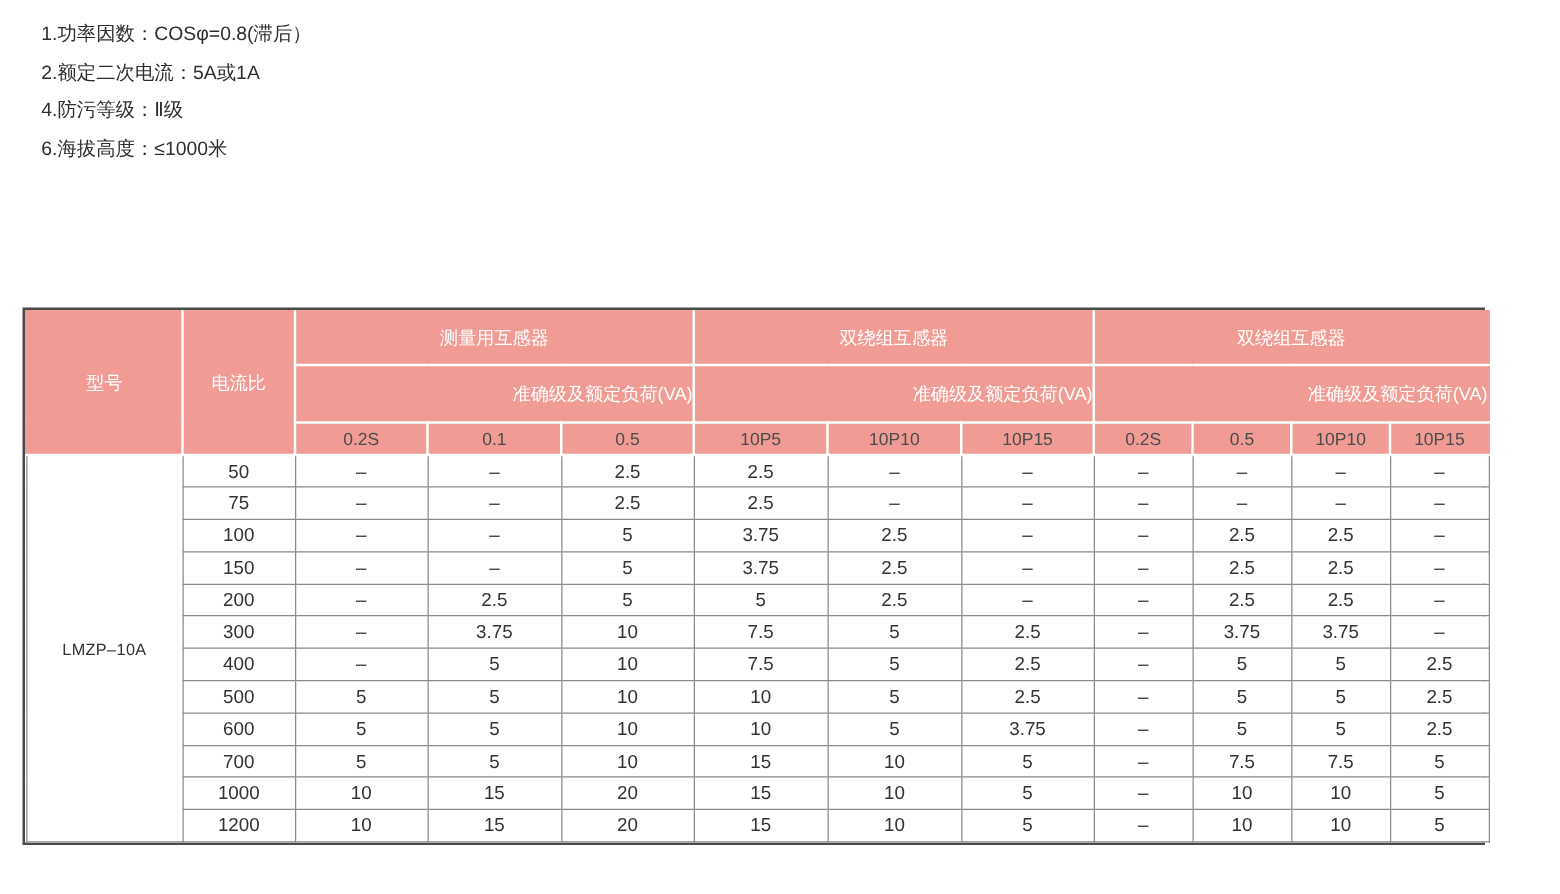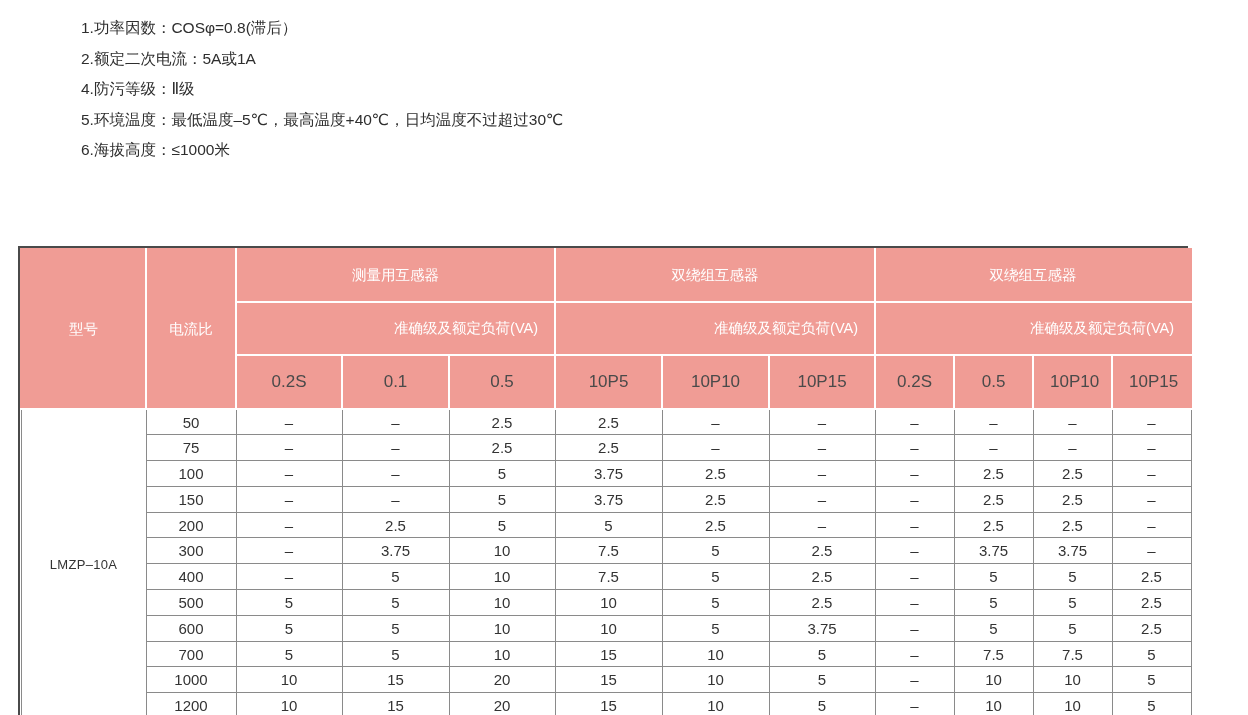--- a/index.html
+++ b/index.html
@@ -25,47 +25,46 @@
     position: absolute;
     left: 33px;
     top: 13px;
     font-size: 15.5px;
     color: #2E2E2E;
   }
   .spec-item {
     height: 30.6px;
     line-height: 30.6px;
     white-space: pre;
-    margin-left: 48px;
   }
   .data-table-wrap {
     position: absolute;
     left: 18px;
     top: 246px;
     width: 1170px;
     border: 2px solid var(--outer-border);
     background: #FFFFFF;
   }
   table.spec-table {
     border-collapse: collapse;
     table-layout: fixed;
     width: 100%;
   }
   thead th {
     background: var(--header-bg);
     color: var(--header-text);
     font-weight: normal;
     font-size: 14.5px;
     border: 2px solid #FFFFFF;
-    padding: 16px;
+    padding: 0;
     text-align: center;
   }
   thead tr.row-groups th { height: 43px; }
   thead tr.row-subtitles th { height: 46px; text-align: right; }
-  thead tr.row-cols th { height: 26px; color: var(--subheader-text); font-size: 17px; }
+  thead tr.row-cols th { height: 26px; color: var(--subheader-text); font-size: 14px; }
   
   thead tr.row-groups th { border-top-color: var(--header-bg); }
   thead tr.row-groups th:first-child { border-left-color: var(--header-bg); }
   thead tr th:last-child { border-right-color: var(--header-bg); }
   tbody td {
     border: 1px solid var(--grid-line);
     text-align: center;
     font-size: 15px;
     color: var(--body-text);
     height: 25.8px;
@@ -74,21 +73,20 @@
   }
   tbody td.model-cell { font-size: 13px; letter-spacing: 0.3px; }
 </style>
 </head>
 <body>
 
 <div class="spec-list">
   <div class="spec-item">1.功率因数：COSφ=0.8(滞后）</div>
   <div class="spec-item">2.额定二次电流：5A或1A</div>
   <div class="spec-item">4.防污等级：Ⅱ级</div>
-  <div class="spec-item">5.环境温度：最低温度–5℃，最高温度+40℃，日均温度不过超过30℃</div>
   <div class="spec-item">6.海拔高度：≤1000米</div>
 </div>
 
 <div class="data-table-wrap">
   <table class="spec-table">
     <colgroup>
       <col style="width:125px">
       <col style="width:90px">
       <col style="width:106px">
         <col style="width:107px">

